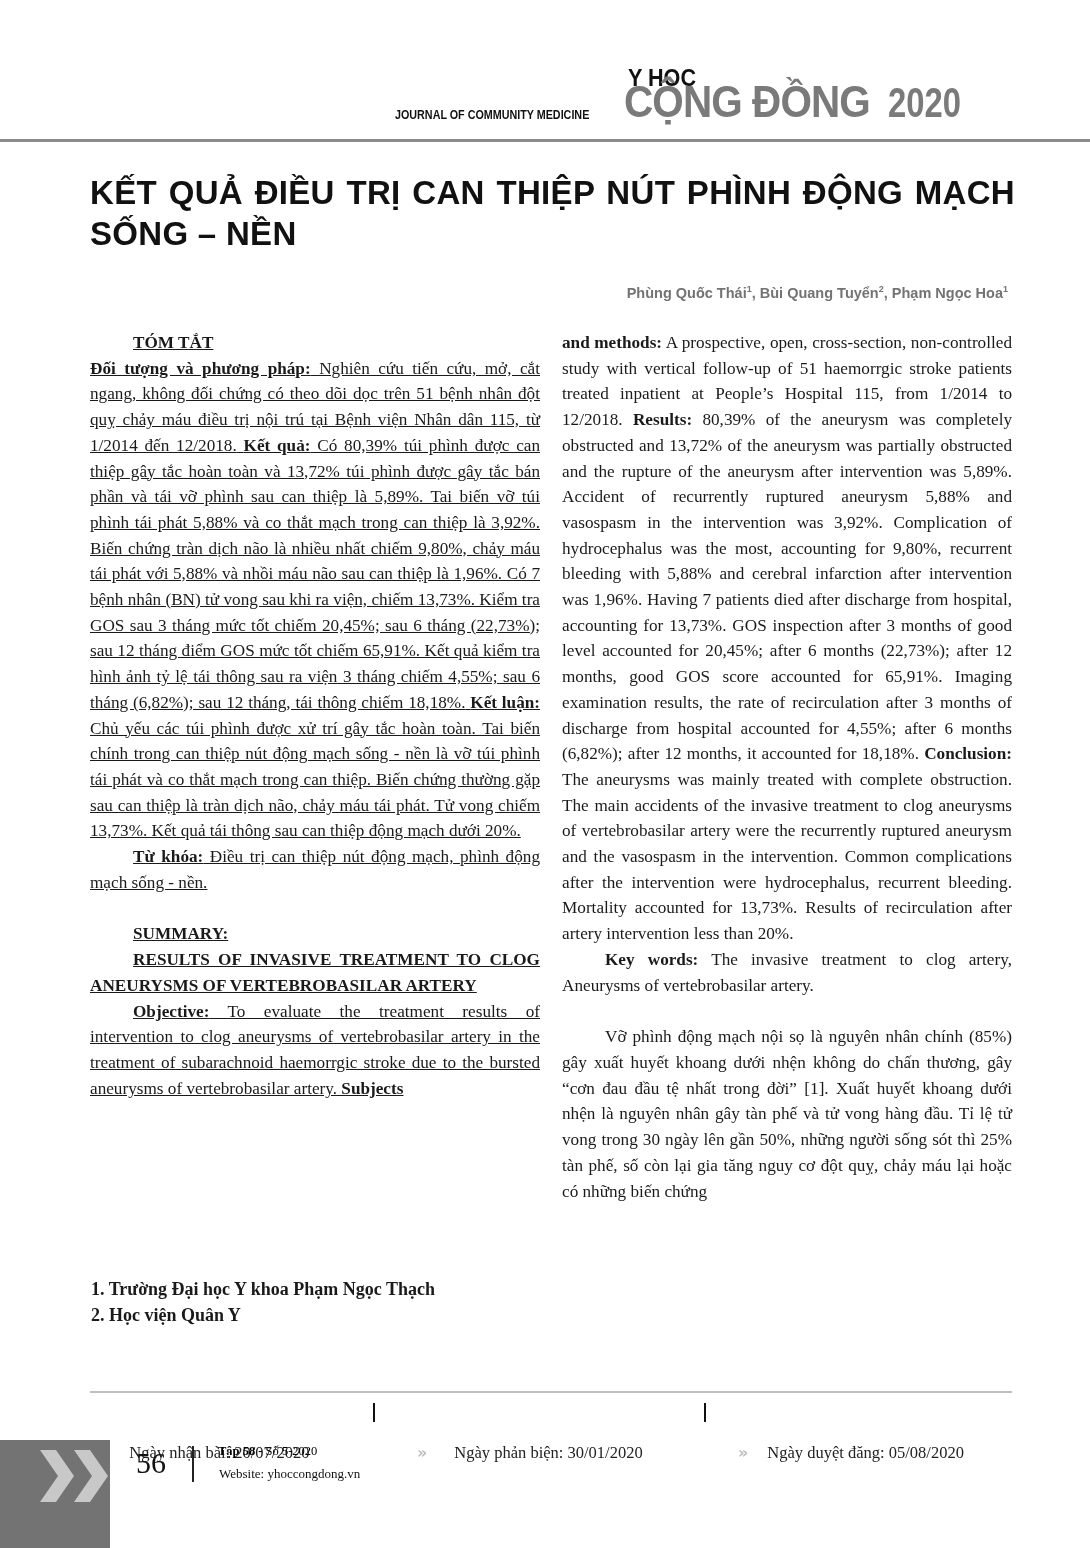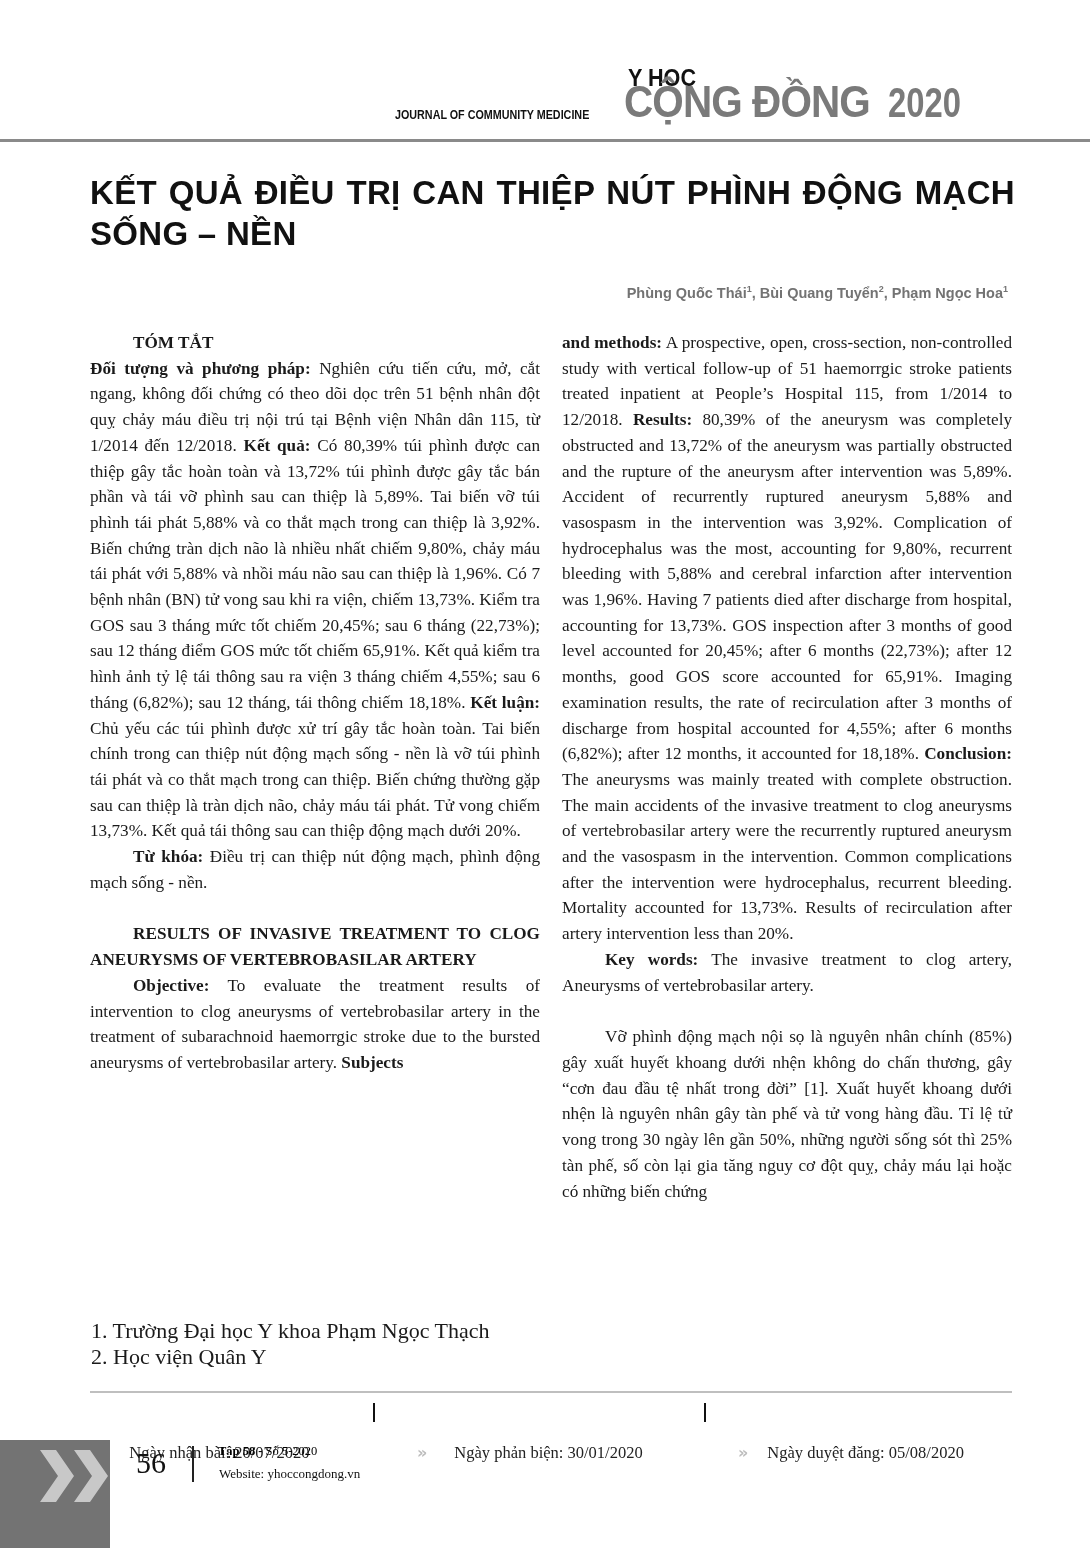--- a/index.html
+++ b/index.html
@@ -13,31 +13,31 @@
   .mh-year { position:absolute; left:888px; top:82px; font-family:"Liberation Sans", sans-serif; font-weight:bold; font-size:42px; color:#7a7a7a; transform:scaleX(0.78); transform-origin:left center; line-height:1; }
   .mh-rule { position:absolute; left:0; top:139px; width:1090px; height:3px; background:#8a8a8a; }
 
   
   .title { position:absolute; left:90px; top:172px; width:925px; font-family:"Liberation Sans", sans-serif; font-weight:bold; font-size:33px; line-height:41px; color:#111; letter-spacing:0.3px; text-align:justify; text-align-last:left; }
   .authors { position:absolute; right:82px; top:284px; font-family:"Liberation Sans", sans-serif; font-weight:bold; font-size:14.5px; color:#737373; }
   .authors sup { font-size:9px; }
 
   
   .col { position:absolute; top:330px; width:450px; font-size:17.2px; line-height:25.7px; text-align:justify; }
-  .col-left { left:90px; }
+  .col-left { left:90px;text-decoration:underline; }
   .col-right { left:562px; }
   .col p { margin:0; }
   .indent { text-indent:43px; }
   .heading { font-weight:bold; text-indent:43px; }
   .gap { height:26px; }
   .summary-title { font-weight:bold; text-align:justify; text-align-last:left; }
   b { font-weight:bold; }
 
   
-  .affil { position:absolute; left:91px; top:1318px; font-weight:normal; font-size:22px; line-height:26px; }
+  .affil { position:absolute; left:91px; top:1276px; font-weight:bold; font-size:18px; line-height:26px; }
   .affil div { margin:0; }
 
   
   .dates-rule { position:absolute; left:90px; top:1391px; width:922px; height:1.5px; background:#bfbfbf; }
   .dates { position:absolute; left:90px; top:1398px; width:922px; height:28px; font-size:16.5px; color:#222; }
   .date-item { position:absolute; top:2px; white-space:nowrap;margin-top:43px; }
   .chev { display:inline-block; color:#bdbdbd; font-family:"DejaVu Sans", sans-serif; font-weight:bold; font-size:16px; margin-right:30px; letter-spacing:-3px; }
   .sep { position:absolute; top:5px; width:2px; height:19px; background:#111; }
 
   
@@ -63,20 +63,21 @@
 
 <div class="authors">
   <span>Phùng Quốc Thái</span><sup>1</sup><span>, </span><span>Bùi Quang Tuyển</span><sup>2</sup><span>, </span><span>Phạm Ngọc Hoa</span><sup>1</sup>
 </div>
 
 <div class="col col-left">
   <p class="heading">TÓM TẮT</p>
   <p><b>Đối tượng và phương pháp:</b><span> Nghiên cứu tiến cứu, mở, cắt ngang, không đối chứng có theo dõi dọc trên 51 bệnh nhân đột quỵ chảy máu điều trị nội trú tại Bệnh viện Nhân dân 115, từ 1/2014 đến 12/2018.</span> <b>Kết quả:</b><span> Có 80,39% túi phình được can thiệp gây tắc hoàn toàn và 13,72% túi phình được gây tắc bán phần và tái vỡ phình sau can thiệp là 5,89%. Tai biến vỡ túi phình tái phát 5,88% và co thắt mạch trong can thiệp là 3,92%. Biến chứng tràn dịch não là nhiều nhất chiếm 9,80%, chảy máu tái phát với 5,88% và nhồi máu não sau can thiệp là 1,96%. Có 7 bệnh nhân (BN) tử vong sau khi ra viện, chiếm 13,73%. Kiểm tra GOS sau 3 tháng mức tốt chiếm 20,45%; sau 6 tháng (22,73%); sau 12 tháng điểm GOS mức tốt chiếm 65,91%. Kết quả kiểm tra hình ảnh tỷ lệ tái thông sau ra viện 3 tháng chiếm 4,55%; sau 6 tháng (6,82%); sau 12 tháng, tái thông chiếm 18,18%.</span> <b>Kết luận:</b><span> Chủ yếu các túi phình được xử trí gây tắc hoàn toàn. Tai biến chính trong can thiệp nút động mạch sống - nền là vỡ túi phình tái phát và co thắt mạch trong can thiệp. Biến chứng thường gặp sau can thiệp là tràn dịch não, chảy máu tái phát. Tử vong chiếm 13,73%. Kết quả tái thông sau can thiệp động mạch dưới 20%.</span></p>
   <p class="indent"><b>Từ khóa:</b><span> Điều trị can thiệp nút động mạch, phình động mạch sống - nền.</span></p>
   <div class="gap"></div>
+  <p class="heading">SUMMARY:</p>
   <p class="summary-title" style="text-indent:43px">RESULTS OF INVASIVE TREATMENT TO CLOG ANEURYSMS OF VERTEBROBASILAR ARTERY</p>
   <p class="indent"><b>Objective:</b><span> To evaluate the treatment results of intervention to clog aneurysms of vertebrobasilar artery in the treatment of subarachnoid haemorrgic stroke due to the bursted aneurysms of vertebrobasilar artery.</span><b> Subjects</b></p>
 </div>
 
 <div class="col col-right">
   <p><b>and methods:</b><span> A prospective, open, cross-section, non-controlled study with vertical follow-up of 51 haemorrgic stroke patients treated inpatient at People’s Hospital 115, from 1/2014 to 12/2018.</span> <b>Results:</b><span> 80,39% of the aneurysm was completely obstructed and 13,72% of the aneurysm was partially obstructed and the rupture of the aneurysm after intervention was 5,89%. Accident of recurrently ruptured aneurysm 5,88% and vasospasm in the intervention was 3,92%. Complication of hydrocephalus was the most, accounting for 9,80%, recurrent bleeding with 5,88% and cerebral infarction after intervention was 1,96%. Having 7 patients died after discharge from hospital, accounting for 13,73%. GOS inspection after 3 months of good level accounted for 20,45%; after 6 months (22,73%); after 12 months, good GOS score accounted for 65,91%. Imaging examination results, the rate of recirculation after 3 months of discharge from hospital accounted for 4,55%; after 6 months (6,82%); after 12 months, it accounted for 18,18%.</span> <b>Conclusion:</b><span> The aneurysms was mainly treated with complete obstruction. The main accidents of the invasive treatment to clog aneurysms of vertebrobasilar artery were the recurrently ruptured aneurysm and the vasospasm in the intervention. Common complications after the intervention were hydrocephalus, recurrent bleeding. Mortality accounted for 13,73%. Results of recirculation after artery intervention less than 20%.</span></p>
   <p class="indent"><b>Key words:</b><span> The invasive treatment to clog artery, Aneurysms of vertebrobasilar artery.</span></p>
   <div class="gap"></div>
   <p class="indent">Vỡ phình động mạch nội sọ là nguyên nhân chính (85%) gây xuất huyết khoang dưới nhện không do chấn thương, gây “cơn đau đầu tệ nhất trong đời” [1]. Xuất huyết khoang dưới nhện là nguyên nhân gây tàn phế và tử vong hàng đầu. Tỉ lệ tử vong trong 30 ngày lên gần 50%, những người sống sót thì 25% tàn phế, số còn lại gia tăng nguy cơ đột quỵ, chảy máu lại hoặc có những biến chứng</p>
 </div>

